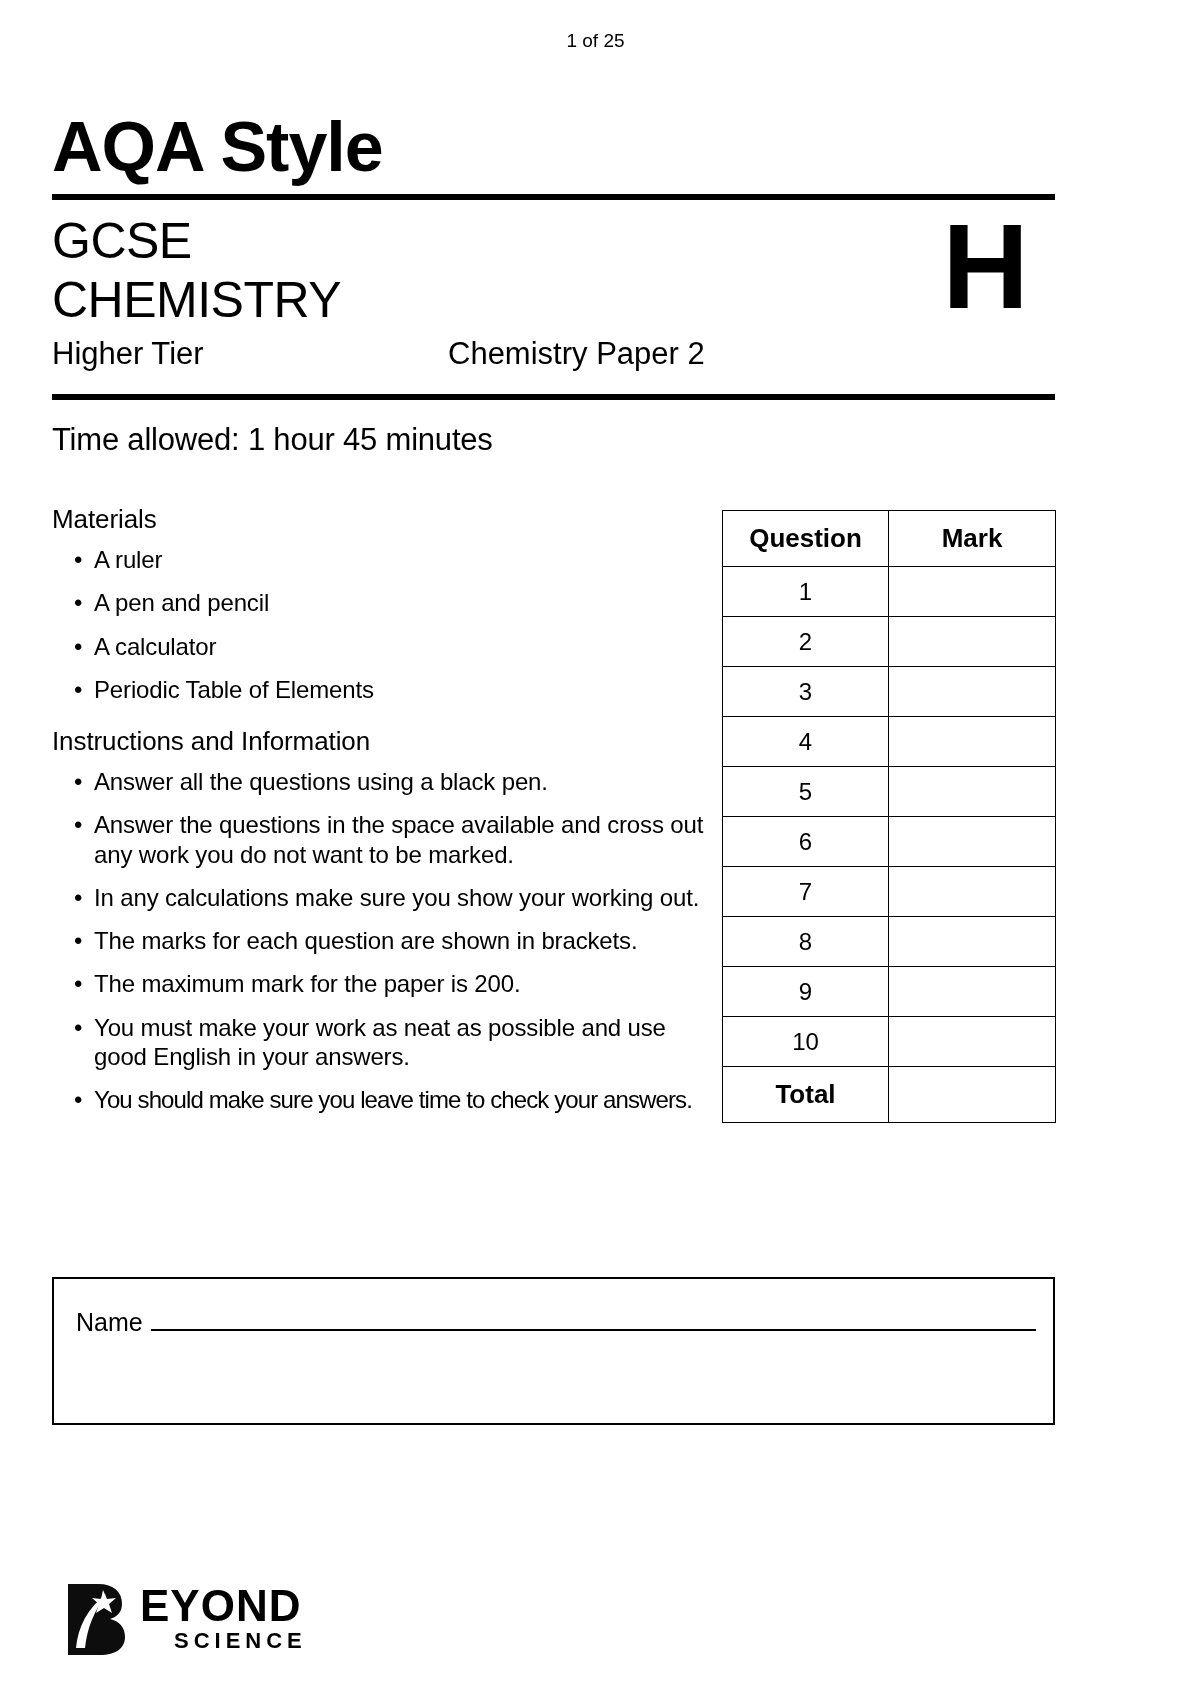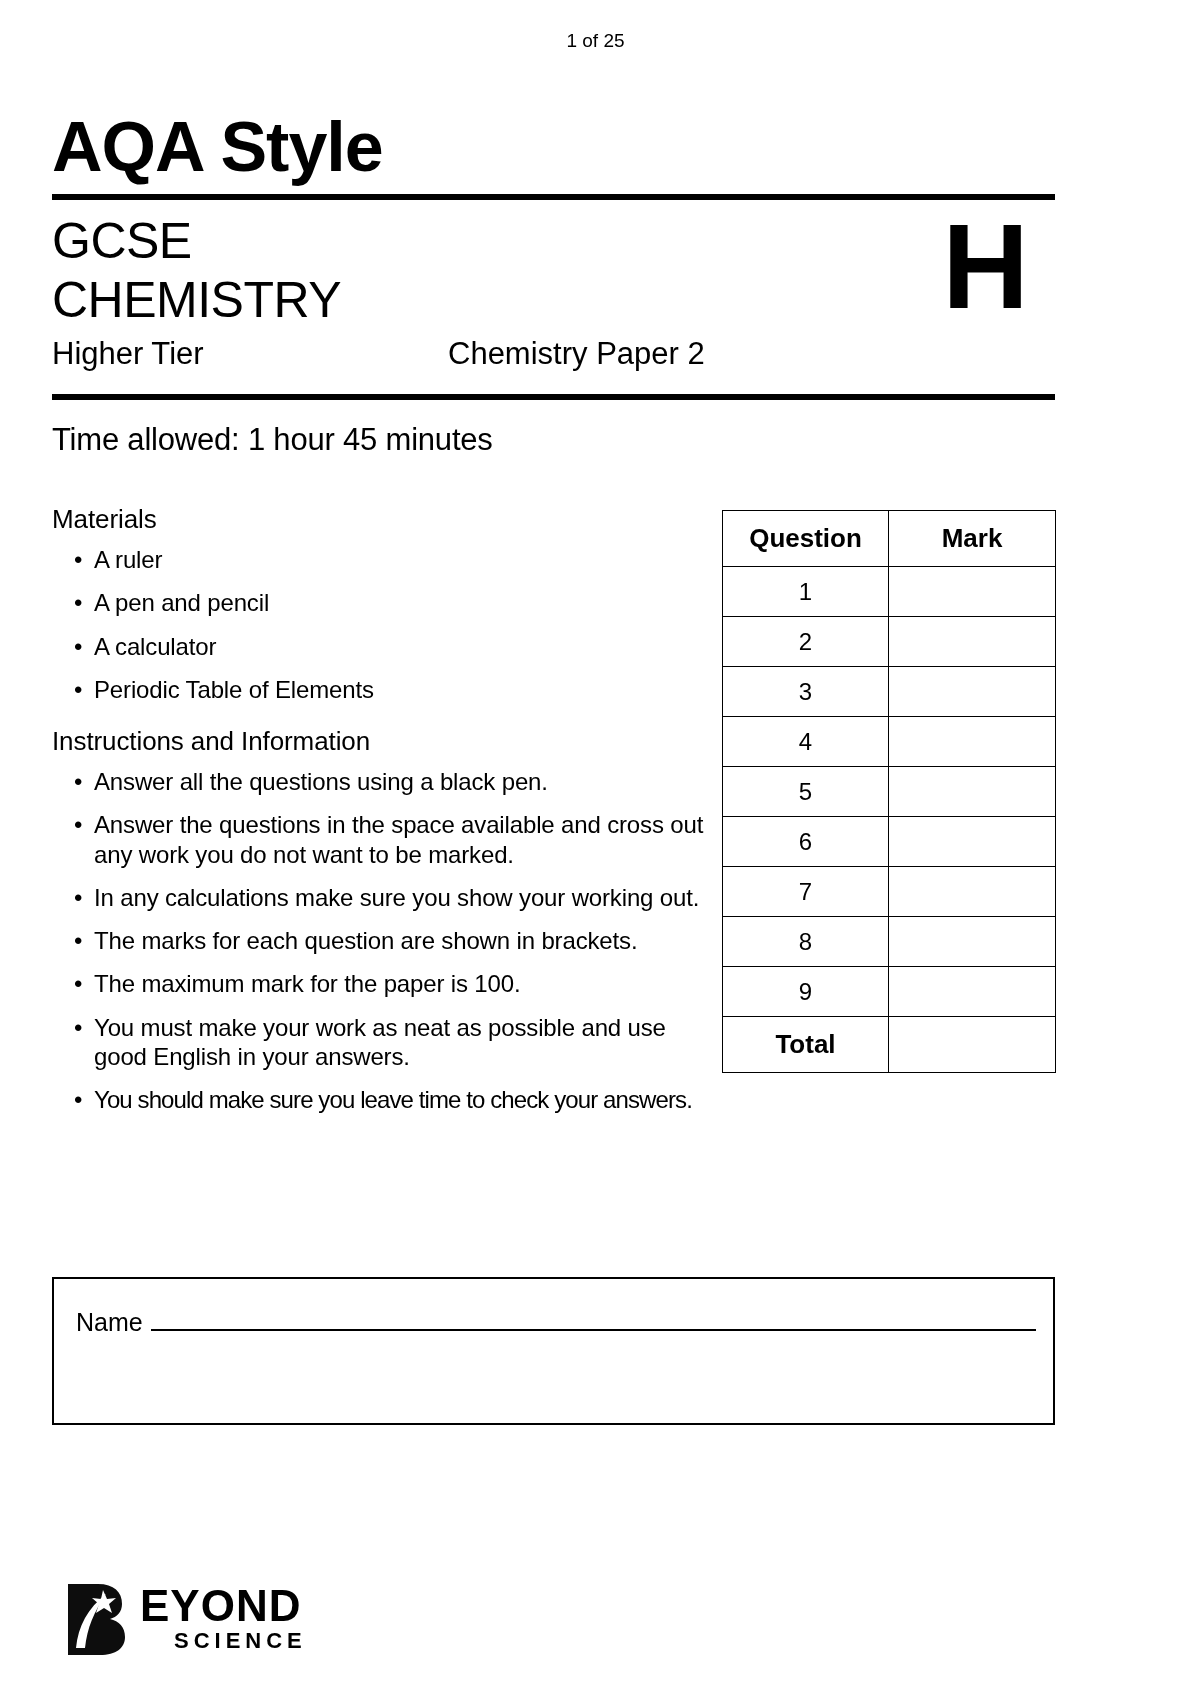--- a/index.html
+++ b/index.html
@@ -277,21 +277,21 @@
         </ul>
 
         <div class="spacer-instructions"></div>
 
         <div class="section-head">Instructions and Information</div>
         <ul class="bullets">
           <li><span class="dot">•</span><span>Answer all the questions using a black pen.</span></li>
           <li><span class="dot">•</span><span>Answer the questions in the space available and cross out any work you do not want to be marked.</span></li>
           <li><span class="dot">•</span><span>In any calculations make sure you show your working out.</span></li>
           <li><span class="dot">•</span><span>The marks for each question are shown in brackets.</span></li>
-          <li><span class="dot">•</span><span>The maximum mark for the paper is 100.</span></li>
+          <li><span class="dot">•</span><span>The maximum mark for the paper is 200.</span></li>
           <li><span class="dot">•</span><span>You must make your work as neat as possible and use good English in your answers.</span></li>
           <li class="tight"><span class="dot">•</span><span>You should make sure you leave time to check your answers.</span></li>
         </ul>
 
       </div>
 
       <table class="marks-table">
         <colgroup>
             <col class="q">
             <col class="m">
@@ -330,20 +330,24 @@
           <tr>
               <td>7</td>
               <td></td>
             </tr>
           <tr>
               <td>8</td>
               <td></td>
             </tr>
           <tr>
               <td>9</td>
+              <td></td>
+            </tr>
+          <tr>
+              <td>10</td>
               <td></td>
             </tr>
           <tr>
               <td class="total-label">Total</td>
               <td></td>
             </tr>
         </tbody>
       </table>
 
     </div>

